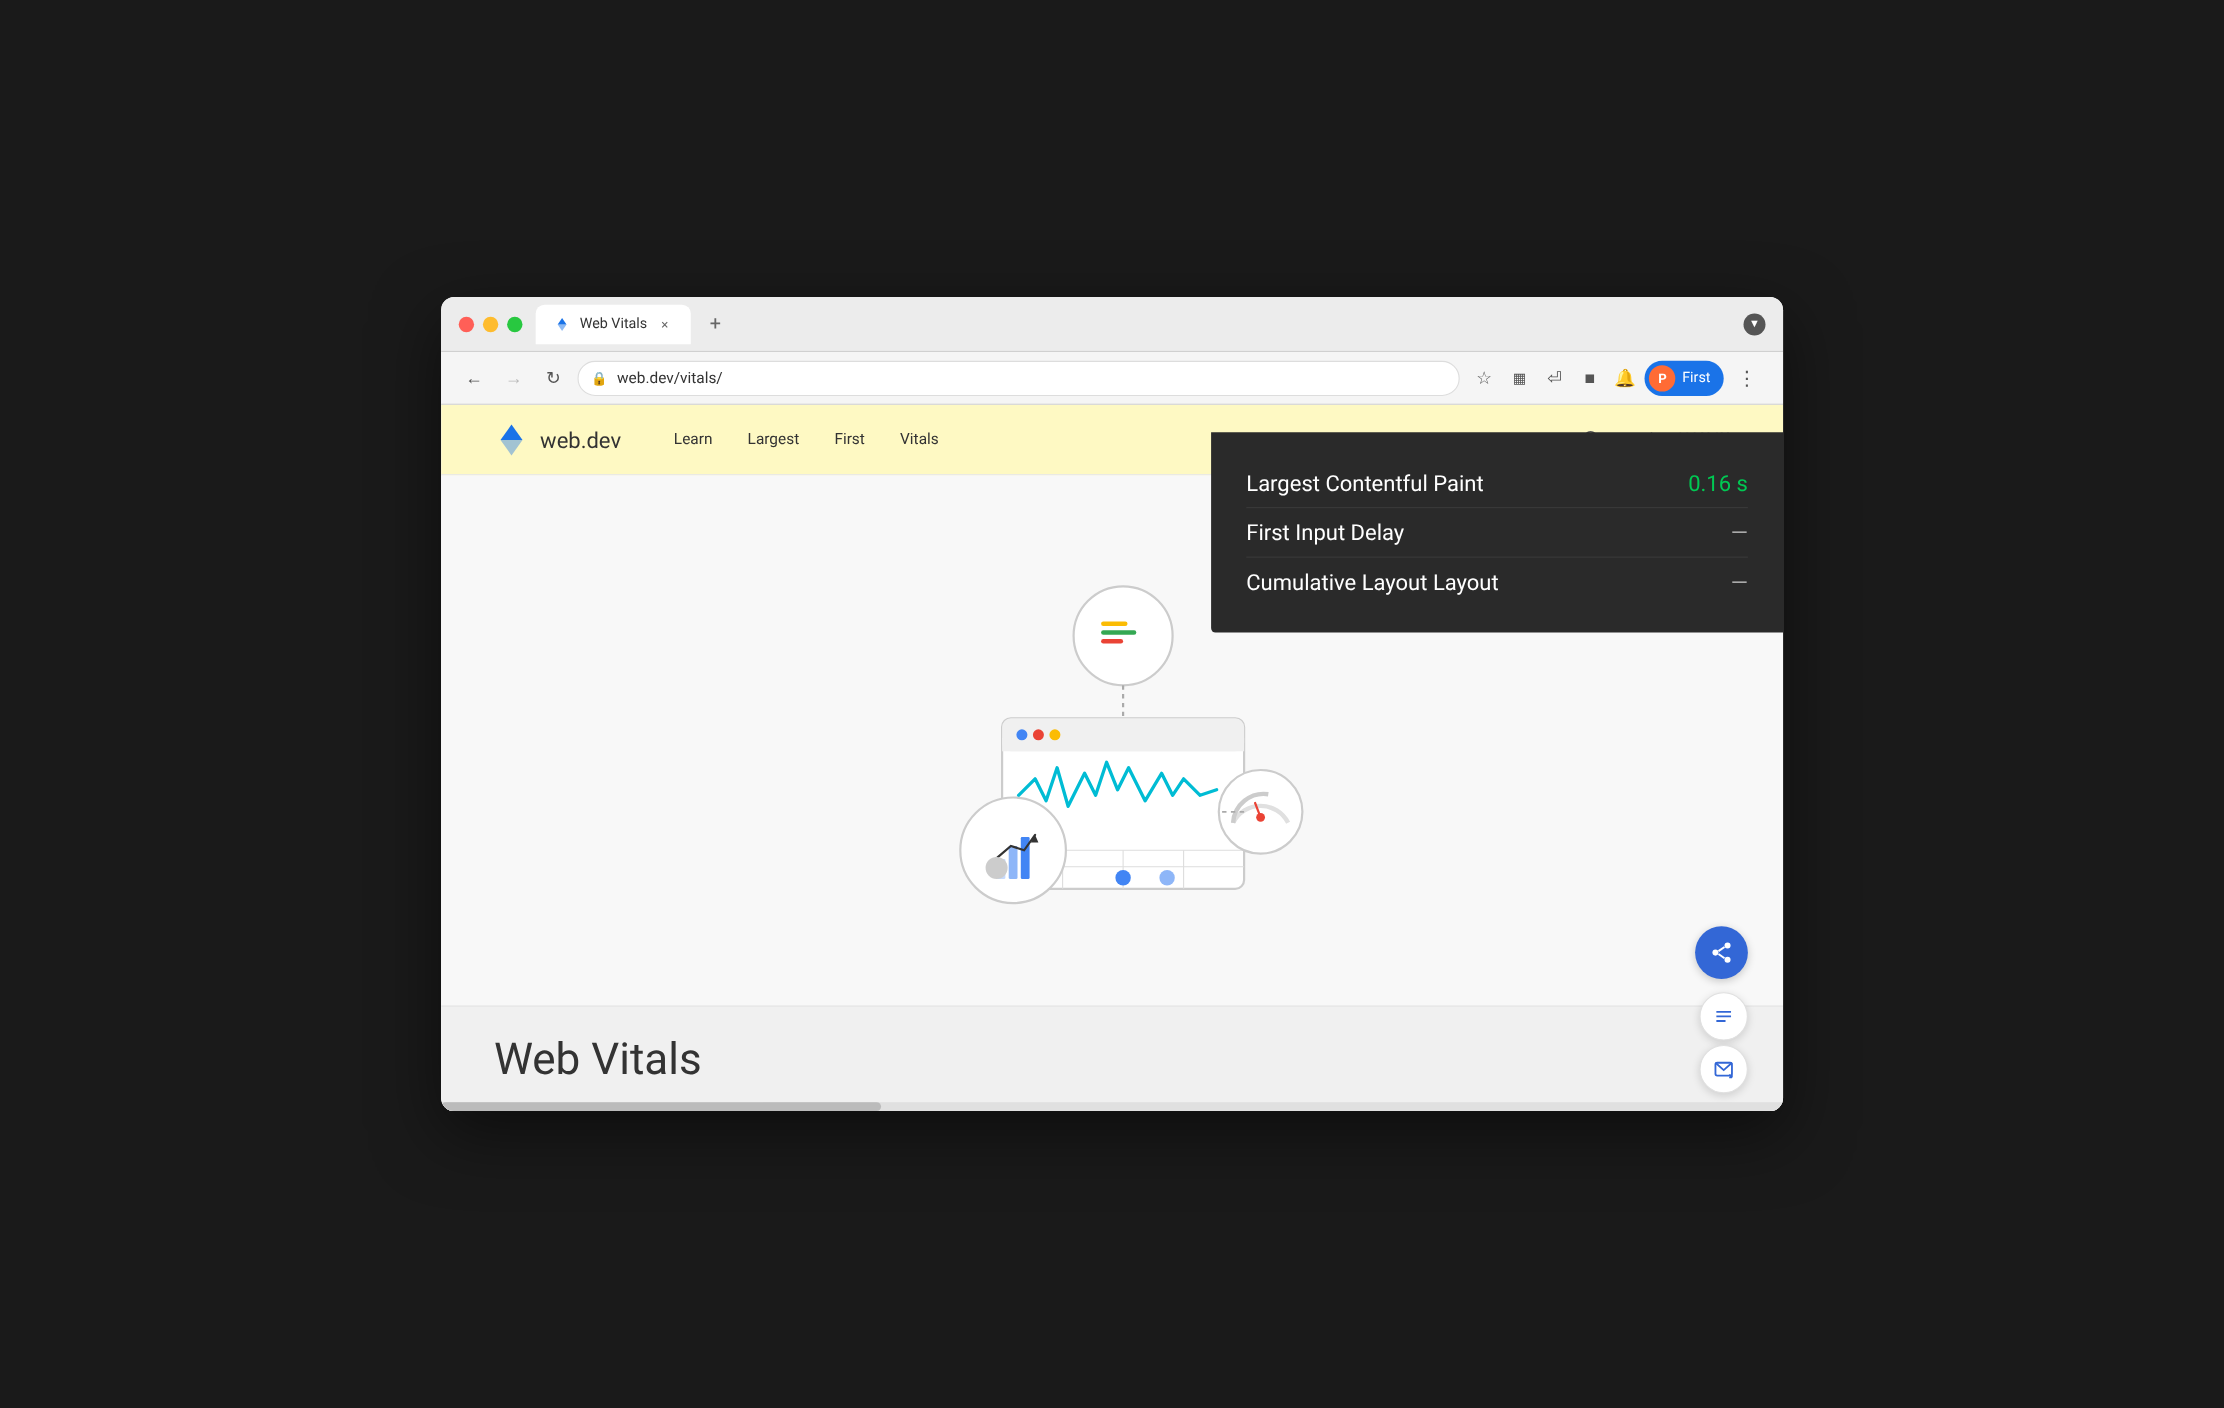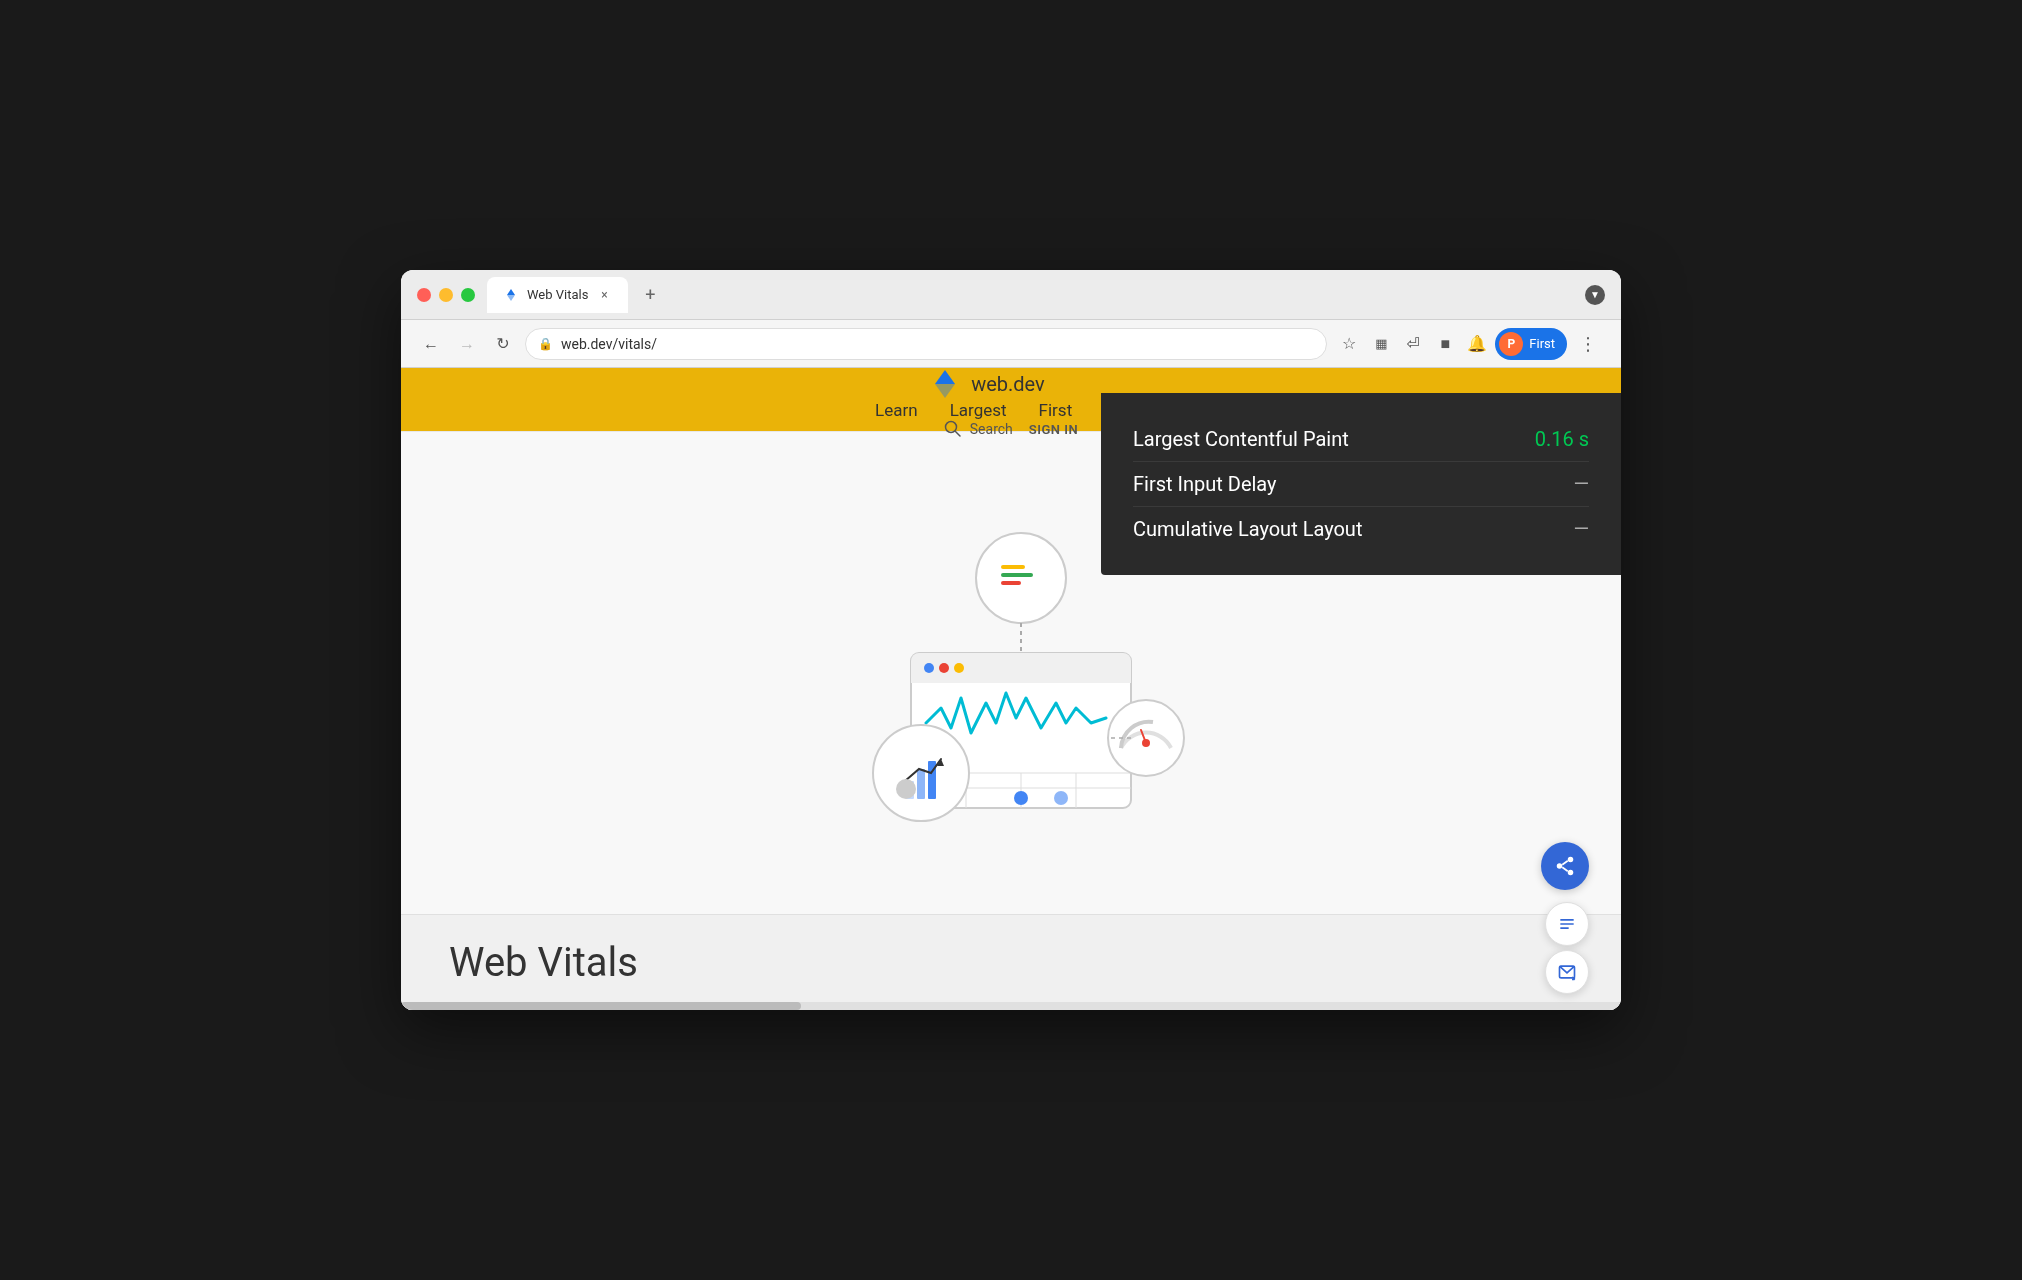--- a/index.html
+++ b/index.html
@@ -212,30 +212,29 @@
     .page-content {
       flex: 1;
       display: flex;
       flex-direction: column;
       overflow: hidden;
       position: relative;
     }
 
     
     .site-header {
-      background: #eab308;
+      background: #fef9c3;
       border-bottom: 1px solid #e8e8e8;
       height: 64px;
       display: flex;
       align-items: center;
       padding: 0 48px;
       flex-shrink: 0;
       position: relative;
       z-index: 10;
-      flex-direction: column;
     }
 
     .site-logo {
       display: flex;
       align-items: center;
       gap: 10px;
       margin-right: 48px;
     }
 
     .logo-icon {
@@ -250,21 +249,21 @@
     }
 
     .site-nav {
       display: flex;
       align-items: center;
       gap: 32px;
       flex: 1;
     }
 
     .nav-link {
-      font-size: 17px;
+      font-size: 14px;
       color: #333;
       text-decoration: none;
       cursor: pointer;
       text-align: right;
     }
 
     .site-header-right {
       display: flex;
       align-items: center;
       gap: 16px;

